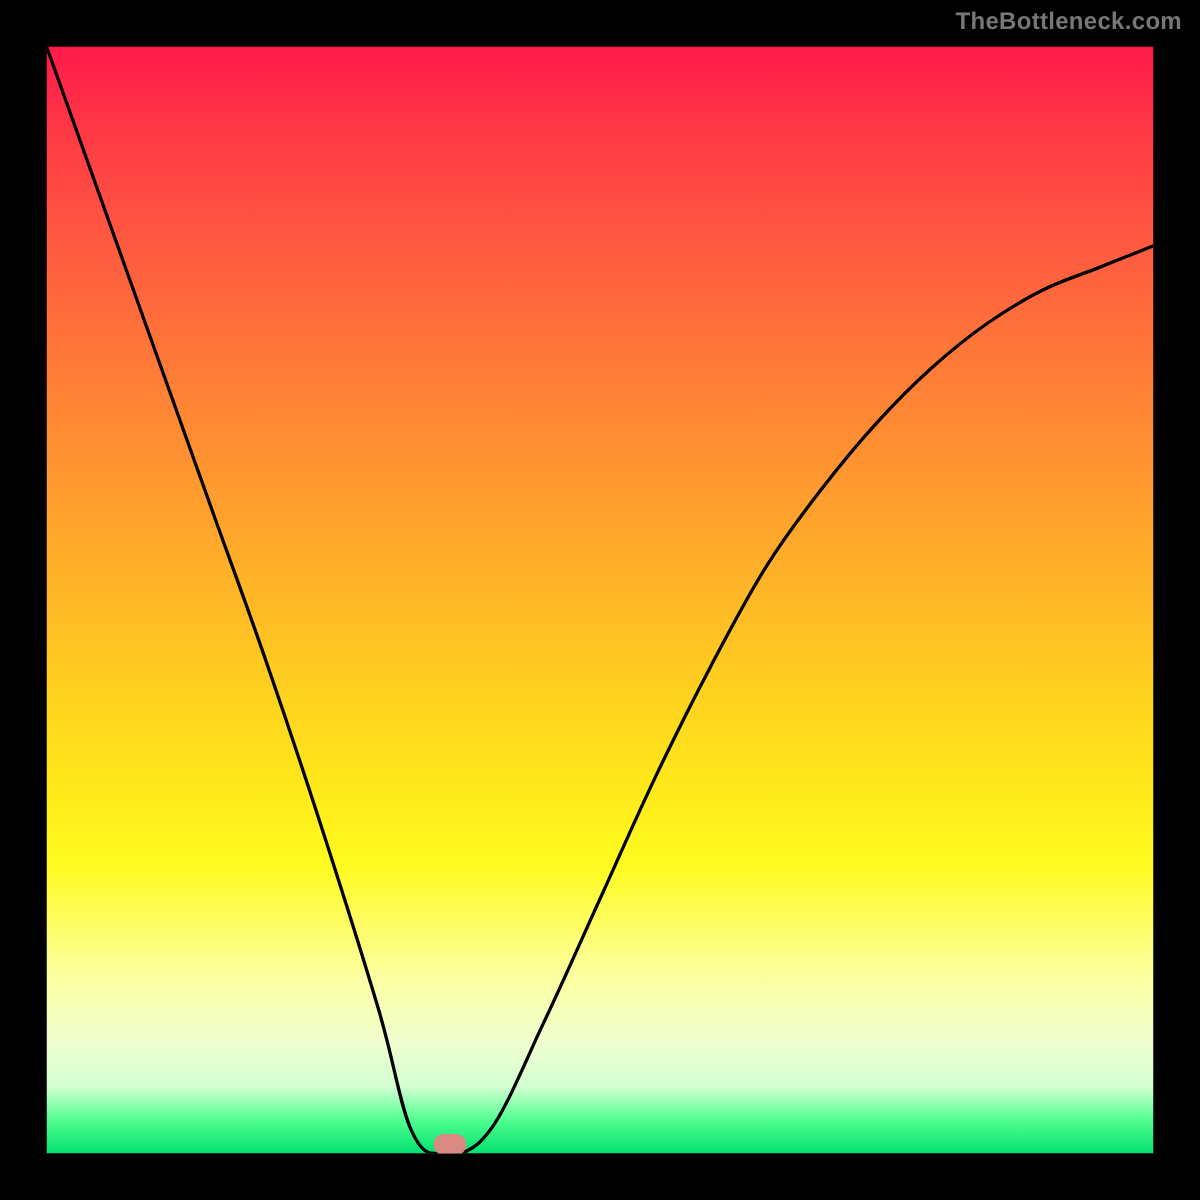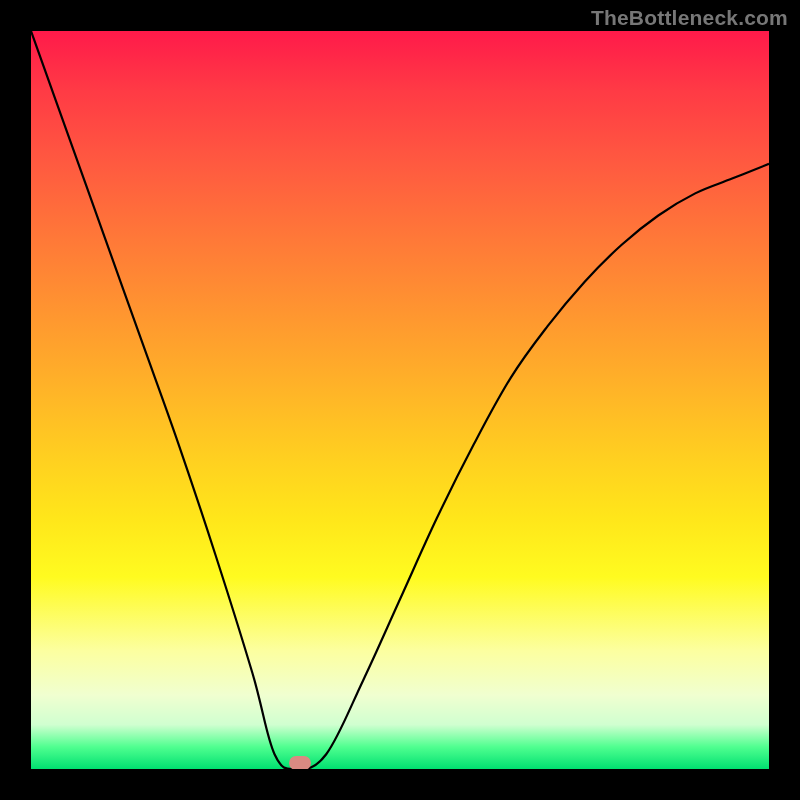--- a/index.html
+++ b/index.html
@@ -15,21 +15,21 @@
     width: 800px;
     height: 800px;
     background: #000;
     position: relative;
   }
   .watermark {
     position: absolute;
     top: 6px;
     right: 12px;
     color: #777;
-    font-size: 21px;
+    font-size: 16px;
     font-weight: bold;
     letter-spacing: 0.2px;
     z-index: 10;
   }
   .plot-area {
     position: absolute;
     left: 31px;
     top: 31px;
     width: 738px;
     height: 738px;

